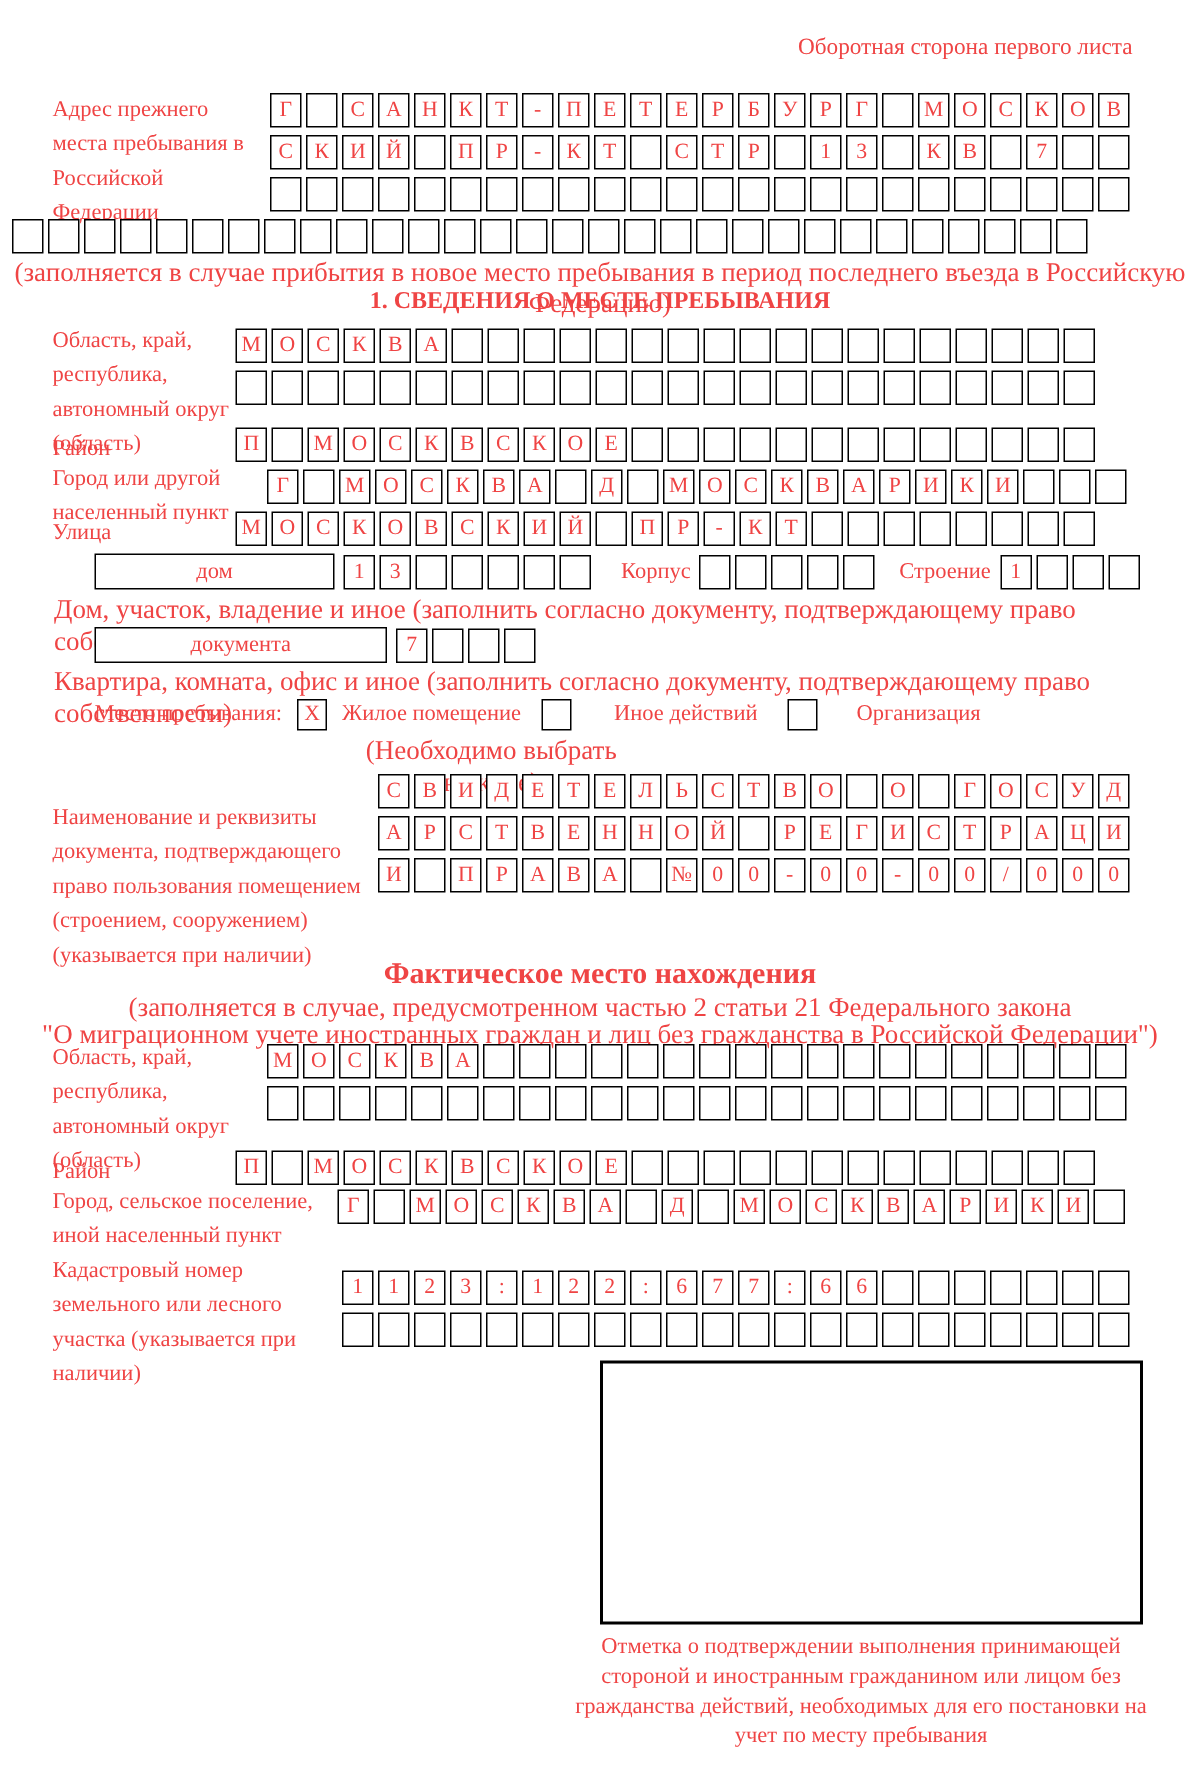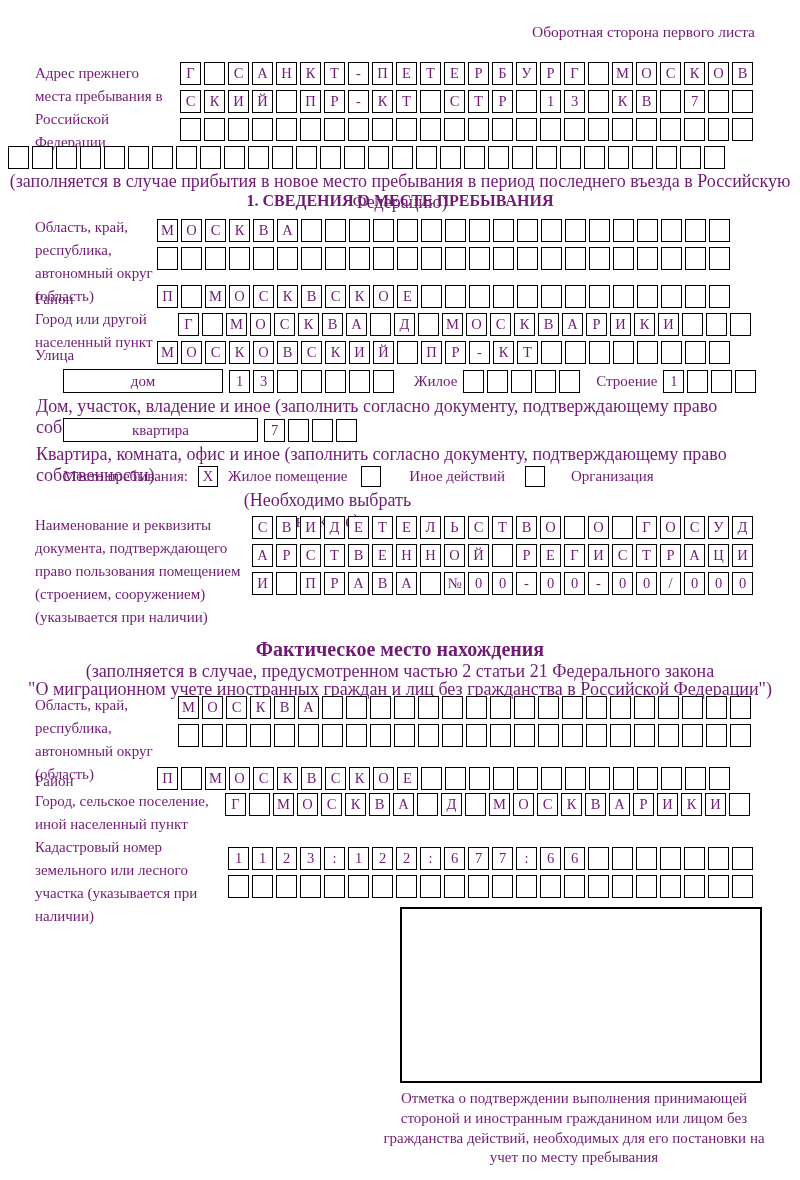--- a/index.html
+++ b/index.html
@@ -1,17 +1,17 @@
 <!DOCTYPE html>
 <html><head>
 <meta charset="utf-8">
 <style>
   html,body{margin:0;padding:0;background:#fff;}
   .page{position:relative;width:800px;height:1180px;background:#ffffff;
-        font-family:"Liberation Serif","DejaVu Serif",serif;color:#701a75;overflow:hidden;}
+        font-family:"Liberation Serif","DejaVu Serif",serif;color:#ef4444;overflow:hidden;}
   .abs{position:absolute;}
   .lbl{font-size:15px;line-height:1.53;}
   .cellrow{display:flex;column-gap:3px;}
   .cell{flex:0 0 21px;width:21px;height:23px;box-sizing:border-box;border:1.6px solid #000;
         display:flex;align-items:center;justify-content:center;
         font-size:14.5px;line-height:1;background:#fff;}
   .center{left:0;width:100%;text-align:center;}
   .note{font-size:18px;}
   .sect-title{font-weight:bold;font-size:16px;}
   .sub-title{font-weight:bold;font-size:20px;}
@@ -288,61 +288,61 @@
     <div class="wbox" style="width:160px;">дом</div>
     <div class="cellrow" style="margin-left:6px;">
         <span class="cell">1</span>
         <span class="cell">3</span>
         <span class="cell"></span>
         <span class="cell"></span>
         <span class="cell"></span>
         <span class="cell"></span>
         <span class="cell"></span>
       </div>
-    <div class="inl-lbl" style="margin-left:20px;">Жилое</div>
+    <div class="inl-lbl" style="margin-left:20px;">Корпус</div>
     <div class="cellrow" style="margin-left:6px;">
         <span class="cell"></span>
         <span class="cell"></span>
         <span class="cell"></span>
         <span class="cell"></span>
         <span class="cell"></span>
       </div>
     <div class="inl-lbl" style="margin-left:16px;">Строение</div>
     <div class="cellrow" style="margin-left:6px;">
         <span class="cell">1</span>
         <span class="cell"></span>
         <span class="cell"></span>
         <span class="cell"></span>
       </div>
   </div>
   <div class="abs note" style="top:396px;left:36px;">Дом, участок, владение и иное (заполнить согласно документу, подтверждающему право собственности)</div>
 
   <div class="abs hrow" style="top:418px;left:35px;">
-    <div class="wbox" style="width:195px;">квартира</div>
+    <div class="wbox" style="width:195px;">документа</div>
     <div class="cellrow" style="margin-left:6px;">
         <span class="cell">7</span>
         <span class="cell"></span>
         <span class="cell"></span>
         <span class="cell"></span>
       </div>
   </div>
   <div class="abs note" style="top:444px;left:36px;">Квартира, комната, офис и иное (заполнить согласно документу, подтверждающему право собственности)</div>
 
   <div class="abs hrow" style="top:466px;left:35px;">
     <span class="inl-lbl">Место пребывания:</span>
     <span class="cbox" style="margin-left:10px;">X</span>
     <span class="inl-lbl" style="margin-left:10px;">Жилое помещение</span>
     <span class="cbox" style="margin-left:14px;"></span>
     <span class="inl-lbl" style="margin-left:28px;">Иное действий</span>
     <span class="cbox" style="margin-left:20px;"></span>
     <span class="inl-lbl" style="margin-left:26px;">Организация</span>
   </div>
   <div class="abs note" style="top:490px;left:220px;width:215px;text-align:center;">(Необходимо выбрать нужное)</div>
 
-  <div class="abs lbl" style="top:514px;left:35px;width:220px;">Наименование и реквизиты документа, подтверждающего право пользования помещением (строением, сооружением) (указывается при наличии)</div>
+  <div class="abs lbl" style="top:534px;left:35px;width:220px;">Наименование и реквизиты документа, подтверждающего право пользования помещением (строением, сооружением) (указывается при наличии)</div>
   <div class="abs cellrow" style="top:516px;left:252px;">
       <span class="cell">С</span>
       <span class="cell">В</span>
       <span class="cell">И</span>
       <span class="cell">Д</span>
       <span class="cell">Е</span>
       <span class="cell">Т</span>
       <span class="cell">Е</span>
       <span class="cell">Л</span>
       <span class="cell">Ь</span>

